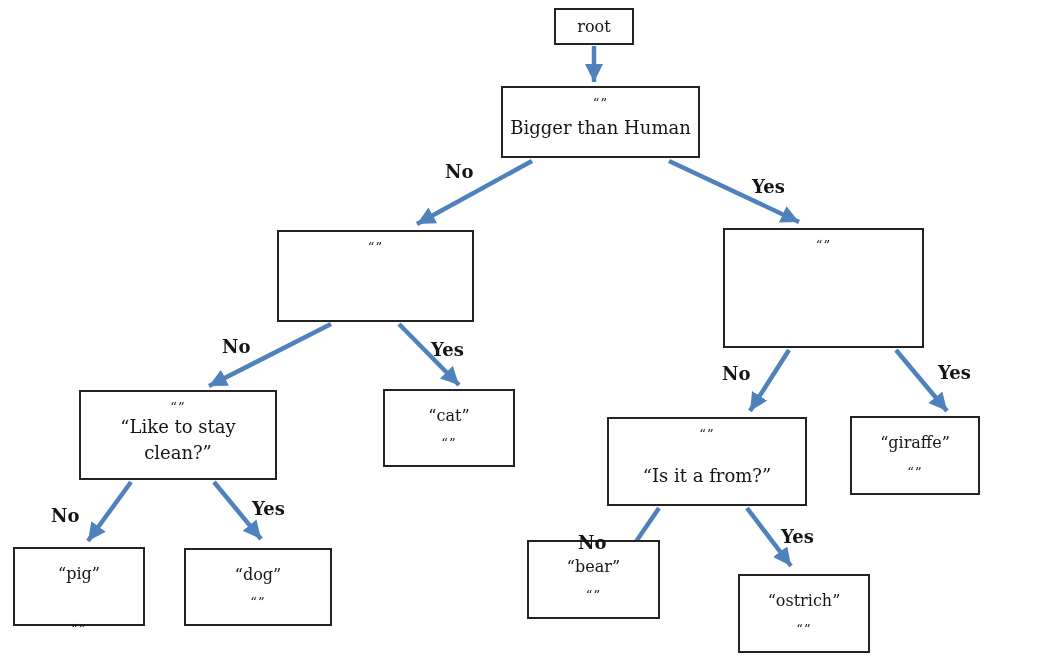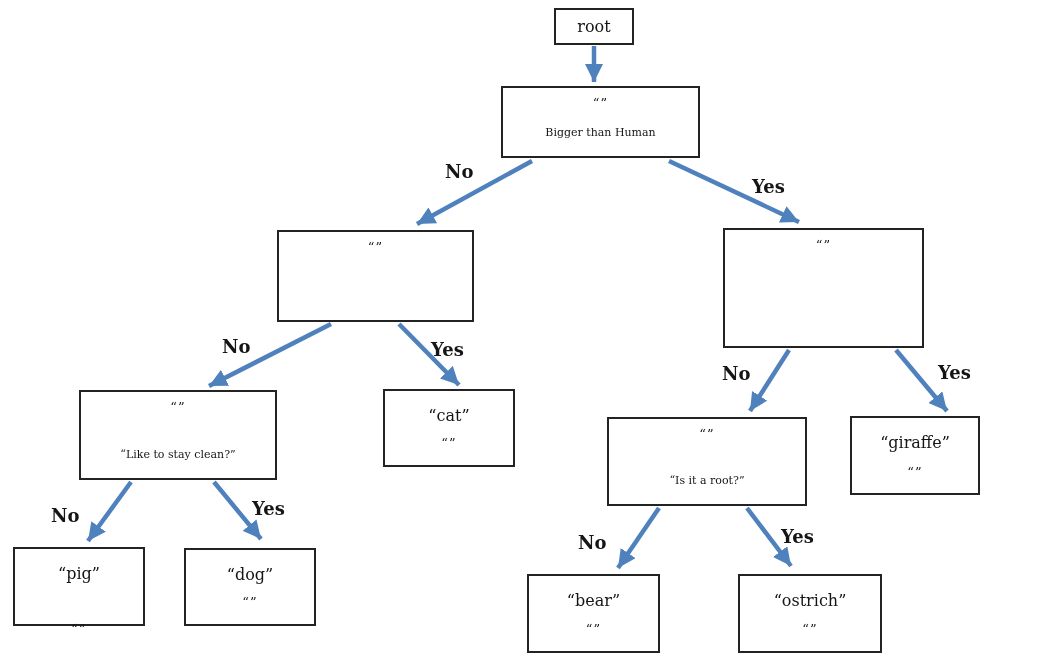--- a/index.html
+++ b/index.html
@@ -27,21 +27,21 @@
     align-items:center;
     justify-content:space-between;
     text-align:center;
   }
   .node .q{
     font-size:13px;
     line-height:1;
     letter-spacing:1px;
   }
   .node .lbl{
-    font-size:11px;
+    font-size:18px;
     line-height:1.45;
     white-space:pre-line;
   }
   .leaf .lbl{font-size:16px;}
   .decision{padding:9px 4px 15px;}
   .decision2line{padding:9px 4px 13px;}
   .leaf{padding:13px 12px 15px;}
   .rootnode{
     justify-content:center;
     padding:2px;
@@ -54,25 +54,25 @@
     line-height:1;
   }
   
   .p-root   {left:554px;top:8px;  width:80px; height:37px;}
   .p-bigger {left:501px;top:86px; width:199px;height:72px;}
   .p-meow   {left:277px;top:230px;width:197px;height:92px;}
   .p-veg    {left:723px;top:228px;width:201px;height:120px;}
   .p-clean  {left:79px; top:390px;width:198px;height:90px;}
   .p-cat    {left:383px;top:389px;width:132px;height:78px;}
   .p-pig    {left:13px; top:547px;width:132px;height:79px;gap:38px;}
-  .p-dog    {left:184px;top:548px;width:132px;height:78px;}
+  .p-dog    {left:184px;top:548px;width:148px;height:78px;}
   .p-bird   {left:607px;top:417px;width:200px;height:89px;}
   .p-giraffe{left:850px;top:416px;width:130px;height:79px;gap:12px;}
-  .p-bear   {left:527px;top:574px;width:133px;height:79px;}
-  .p-ostrich{left:738px;top:574px;width:144px;height:79px;}
+  .p-bear   {left:527px;top:540px;width:133px;height:79px;}
+  .p-ostrich{left:738px;top:574px;width:132px;height:79px;}
   
   .e-bigger-no {left:445px;top:163px;}
   .e-bigger-yes{left:752px;top:178px;}
   .e-meow-no   {left:222px;top:338px;}
   .e-meow-yes  {left:431px;top:341px;}
   .e-clean-no  {left:51px; top:507px;}
   .e-clean-yes {left:252px;top:500px;}
   .e-veg-no    {left:722px;top:365px;}
   .e-veg-yes   {left:938px;top:364px;}
   .e-bird-no   {left:578px;top:534px;}
@@ -136,21 +136,21 @@
     <div class="q">“”</div>
   </div>
 
   <div class="node leaf p-dog">
     <div class="lbl">“dog”</div>
     <div class="q">“”</div>
   </div>
 
   <div class="node decision p-bird">
     <div class="q">“”</div>
-    <div class="lbl">“Is it a root?”</div>
+    <div class="lbl">“Is it a from?”</div>
   </div>
 
   <div class="node leaf p-giraffe">
     <div class="lbl">“giraffe”</div>
     <div class="q">“”</div>
   </div>
 
   <div class="node leaf p-bear">
     <div class="lbl">“bear”</div>
     <div class="q">“”</div>

